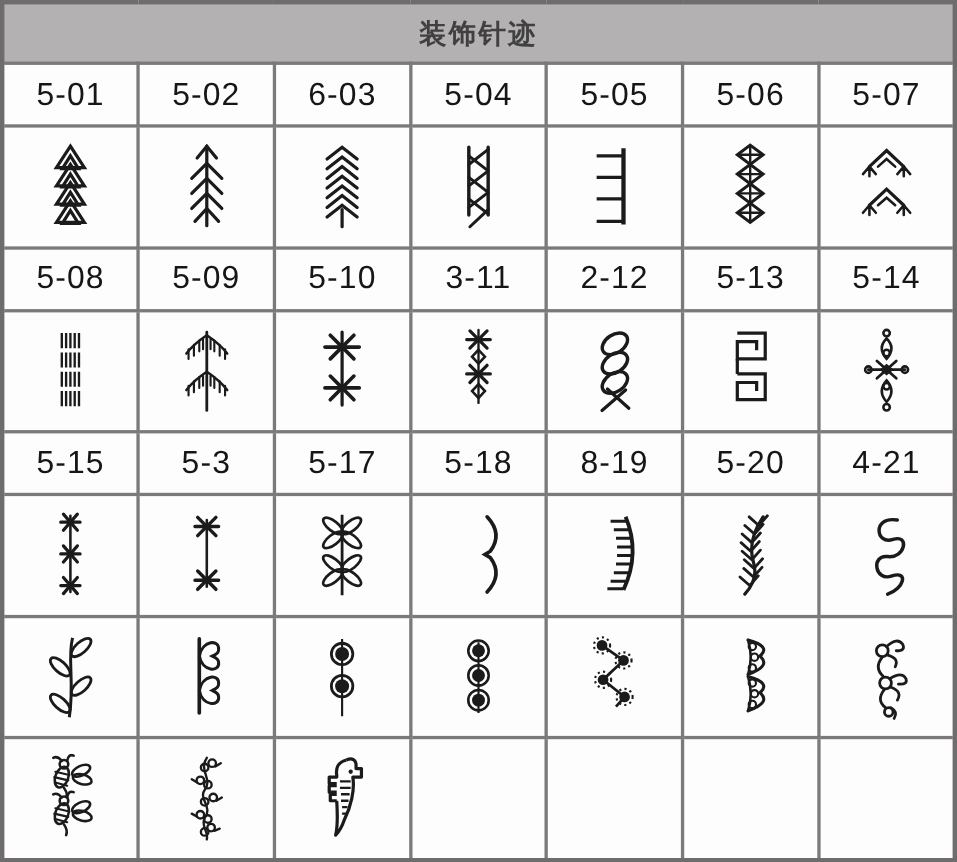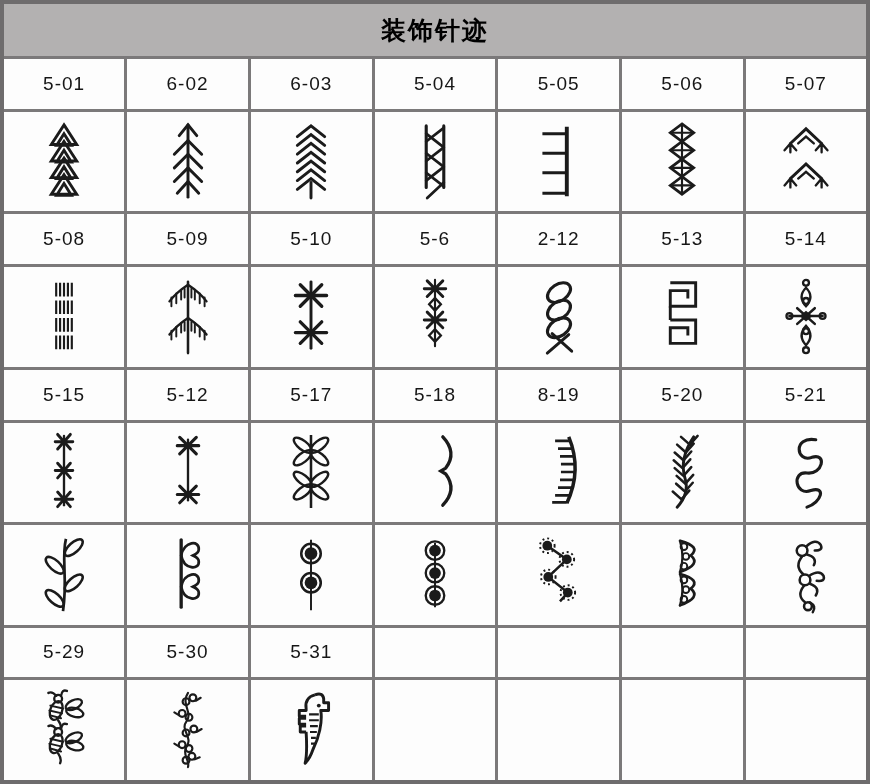--- a/index.html
+++ b/index.html
@@ -1,22 +1,22 @@
 <!DOCTYPE html>
 <html><head>
 <meta charset="utf-8">
 <style>
   html,body{margin:0;padding:0;background:#dededd;}
   body{width:870px;height:784px;overflow:hidden;font-family:"Liberation Sans","DejaVu Sans",sans-serif;}
   table.grid{width:870px;height:784px;border-collapse:collapse;table-layout:fixed;
              border:4px solid #6e6c6d;background:#fdfdfd;}
   table.grid td{border:3px solid #7b797a;background:#fdfdfd;text-align:center;vertical-align:middle;
                 padding:0;color:#161616;}
-  tr.head td{background:#b3b1b1;height:52px;font-size:25px;font-weight:bold;letter-spacing:2px;color:#000000;}
-  tr.labels td{height:44px;font-size:19px;letter-spacing:1px;}
+  tr.head td{background:#b3b1b1;height:52px;font-size:25px;font-weight:bold;letter-spacing:2px;color:#404040;}
+  tr.labels td{height:44px;font-size:29px;letter-spacing:1px;}
   tr.stitches td{height:88px;}
   svg.st{width:62px;height:82px;display:block;margin:2px auto;color:#1b1b1b;}
   .defs{position:absolute;width:0;height:0;overflow:hidden;}
 </style>
 </head>
 <body>
 
 <svg class="defs" xmlns="http://www.w3.org/2000/svg" aria-hidden="true">
 <defs>
 <symbol id="s01" viewBox="0 0 60 84">
@@ -339,21 +339,21 @@
 
 <table class="grid">
   <thead>
     <tr class="head">
       <td colspan="7">装饰针迹</td>
     </tr>
   </thead>
   <tbody id="grid-body">
       <tr class="labels">
         <td><span>5-01</span></td>
-        <td><span>6-02</span></td>
+        <td><span>5-02</span></td>
         <td><span>6-03</span></td>
         <td><span>5-04</span></td>
         <td><span>5-05</span></td>
         <td><span>5-06</span></td>
         <td><span>5-07</span></td>
       </tr>
       <tr class="stitches">
         <td>
           <svg class="st" viewBox="0 0 60 84">
             <use href="#s01"></use>
@@ -387,21 +387,21 @@
         <td>
           <svg class="st" viewBox="0 0 60 84">
             <use href="#s07"></use>
           </svg>
         </td>
       </tr>
       <tr class="labels">
         <td><span>5-08</span></td>
         <td><span>5-09</span></td>
         <td><span>5-10</span></td>
-        <td><span>5-6</span></td>
+        <td><span>3-11</span></td>
         <td><span>2-12</span></td>
         <td><span>5-13</span></td>
         <td><span>5-14</span></td>
       </tr>
       <tr class="stitches">
         <td>
           <svg class="st" viewBox="0 0 60 84">
             <use href="#s08"></use>
           </svg>
         </td>
@@ -431,26 +431,26 @@
           </svg>
         </td>
         <td>
           <svg class="st" viewBox="0 0 60 84">
             <use href="#s14"></use>
           </svg>
         </td>
       </tr>
       <tr class="labels">
         <td><span>5-15</span></td>
-        <td><span>5-12</span></td>
+        <td><span>5-3</span></td>
         <td><span>5-17</span></td>
         <td><span>5-18</span></td>
         <td><span>8-19</span></td>
         <td><span>5-20</span></td>
-        <td><span>5-21</span></td>
+        <td><span>4-21</span></td>
       </tr>
       <tr class="stitches">
         <td>
           <svg class="st" viewBox="0 0 60 84">
             <use href="#s15"></use>
           </svg>
         </td>
         <td>
           <svg class="st" viewBox="0 0 60 84">
             <use href="#s16"></use>
@@ -512,44 +512,35 @@
           <svg class="st" viewBox="0 0 60 84">
             <use href="#s27"></use>
           </svg>
         </td>
         <td>
           <svg class="st" viewBox="0 0 60 84">
             <use href="#s28"></use>
           </svg>
         </td>
       </tr>
-      <tr class="labels">
-        <td><span>5-29</span></td>
-        <td><span>5-30</span></td>
-        <td><span>5-31</span></td>
+      <tr class="stitches">
+        <td>
+          <svg class="st" viewBox="0 0 60 84">
+            <use href="#s29"></use>
+          </svg>
+        </td>
+        <td>
+          <svg class="st" viewBox="0 0 60 84">
+            <use href="#s30"></use>
+          </svg>
+        </td>
+        <td>
+          <svg class="st" viewBox="0 0 60 84">
+            <use href="#s31"></use>
+          </svg>
+        </td>
         <td></td>
         <td></td>
         <td></td>
         <td></td>
       </tr>
-      <tr class="stitches">
-        <td>
-          <svg class="st" viewBox="0 0 60 84">
-            <use href="#s29"></use>
-          </svg>
-        </td>
-        <td>
-          <svg class="st" viewBox="0 0 60 84">
-            <use href="#s30"></use>
-          </svg>
-        </td>
-        <td>
-          <svg class="st" viewBox="0 0 60 84">
-            <use href="#s31"></use>
-          </svg>
-        </td>
-        <td></td>
-        <td></td>
-        <td></td>
-        <td></td>
-      </tr>
     </tbody>
 </table>
 
 </body></html>

